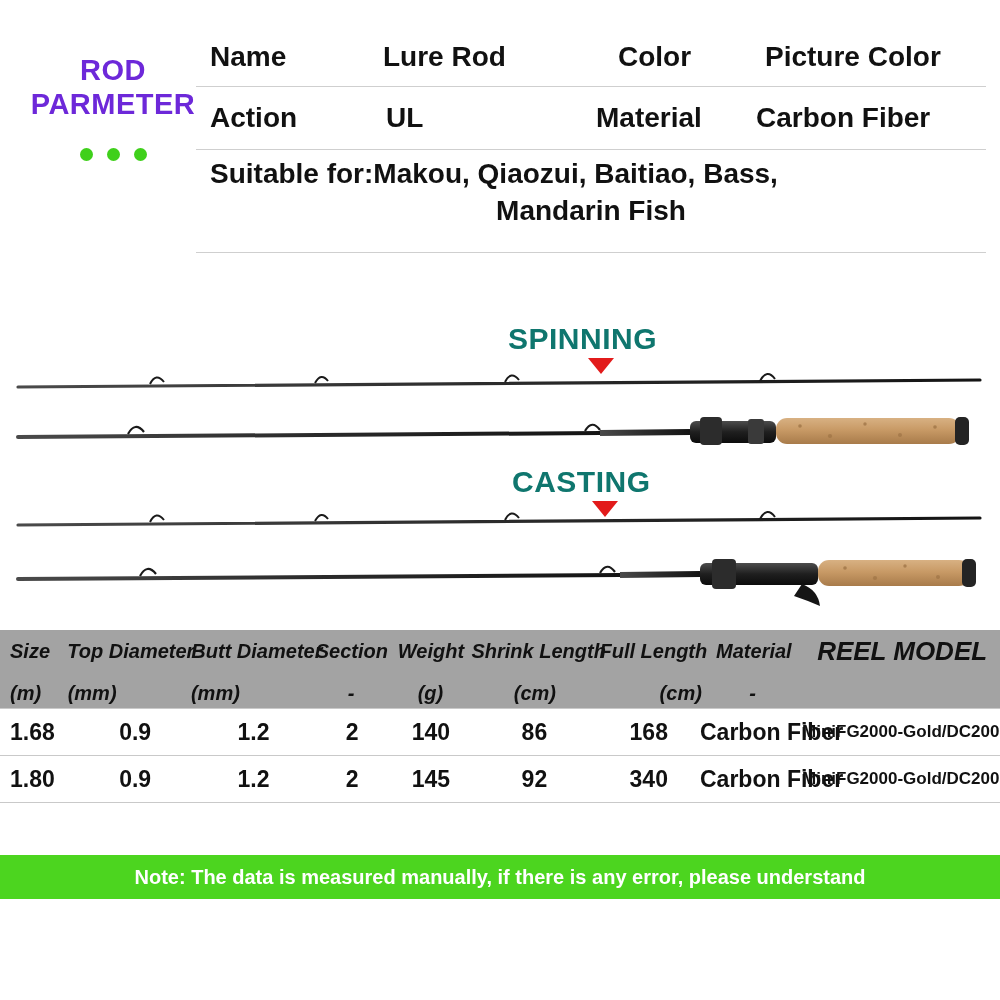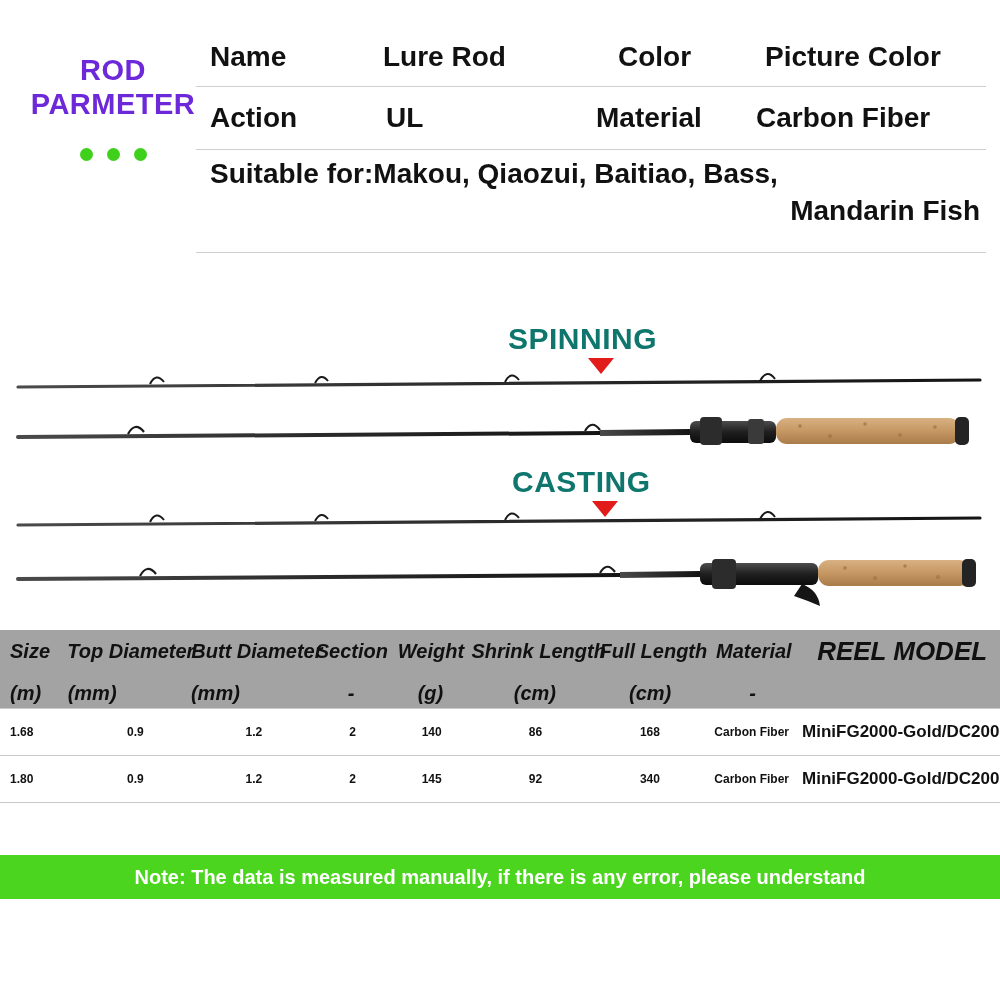--- a/index.html
+++ b/index.html
@@ -35,21 +35,21 @@
   .r3{height:96px;}
   .r1 .c1{width:148px;padding-left:14px;}
   .r1 .c2{width:210px;}
   .r1 .c3{width:122px;}
   .r1 .c4{width:auto;}
   .r2 .c1{width:148px;padding-left:14px;}
   .r2 .c2{width:210px;padding-left:28px;}
   .r2 .c3{width:160px;}
   .r2 .c4{width:auto;}
   .r3{display:block;padding-top:6px;}
-  .r3 .line{font-weight:bold;font-size:28px;text-align:right;line-height:1.32;padding:0 6px;}
+  .r3 .line{font-weight:bold;font-size:28px;text-align:center;line-height:1.32;padding:0 6px;}
   .r3 .line.l1{text-align:left;padding-left:14px;}
 
   
   .rods{position:absolute;left:0;top:290px;width:1000px;height:335px;}
   .label{
     position:absolute;font-weight:bold;font-size:30px;color:#0f766e;
     letter-spacing:0.5px;
   }
   .label.spinning{left:508px;top:322px;}
   .label.casting{left:512px;top:465px;}
@@ -67,31 +67,31 @@
   .thead .h1 .th{line-height:38px;}
   .thead .h2 .th{line-height:30px;font-size:20px;}
   .reelhead{font-size:26px;font-weight:bold;}
 
   .c-size{width:68px;}
   .c-top{width:118px;}
   .c-butt{width:122px;}
   .c-sec{width:78px;}
   .c-wt{width:82px;}
   .c-shr{width:128px;}
-  .c-full{width:104px;}
+  .c-full{width:104px;text-align:right;}
   .c-mat{width:102px;}
   .c-reel{width:198px;}
 
   .h1 .c-size,.h2 .c-size{text-align:left;padding-left:10px;width:58px;}
   .h1 .c-top,.h2 .c-top{text-align:left;}
   .h1 .c-butt,.h2 .c-butt{text-align:left;padding-left:6px;}
 
   .tbody .trow{display:flex;align-items:center;height:46px;border-bottom:1px solid #c9c9c9;}
   .tbody .trow.first{border-top:1px solid #c9c9c9;}
-  .td{font-weight:bold;font-size:12px;color:#111;text-align:center;white-space:nowrap;}
+  .td{font-weight:bold;font-size:23px;color:#111;text-align:center;white-space:nowrap;}
   .td.c-size{text-align:left;padding-left:10px;}
   .td.c-reel{font-size:17px;}
 
   .note{
     position:absolute;left:0;top:855px;width:1000px;height:44px;
     background:#4cd51f;color:#ffffff;font-weight:bold;font-size:20px;
     display:flex;align-items:center;justify-content:center;text-align:center;
   }
   .bottom-pad{position:absolute;left:0;top:903px;width:1000px;height:97px;background:#ffffff;}
 </style>

